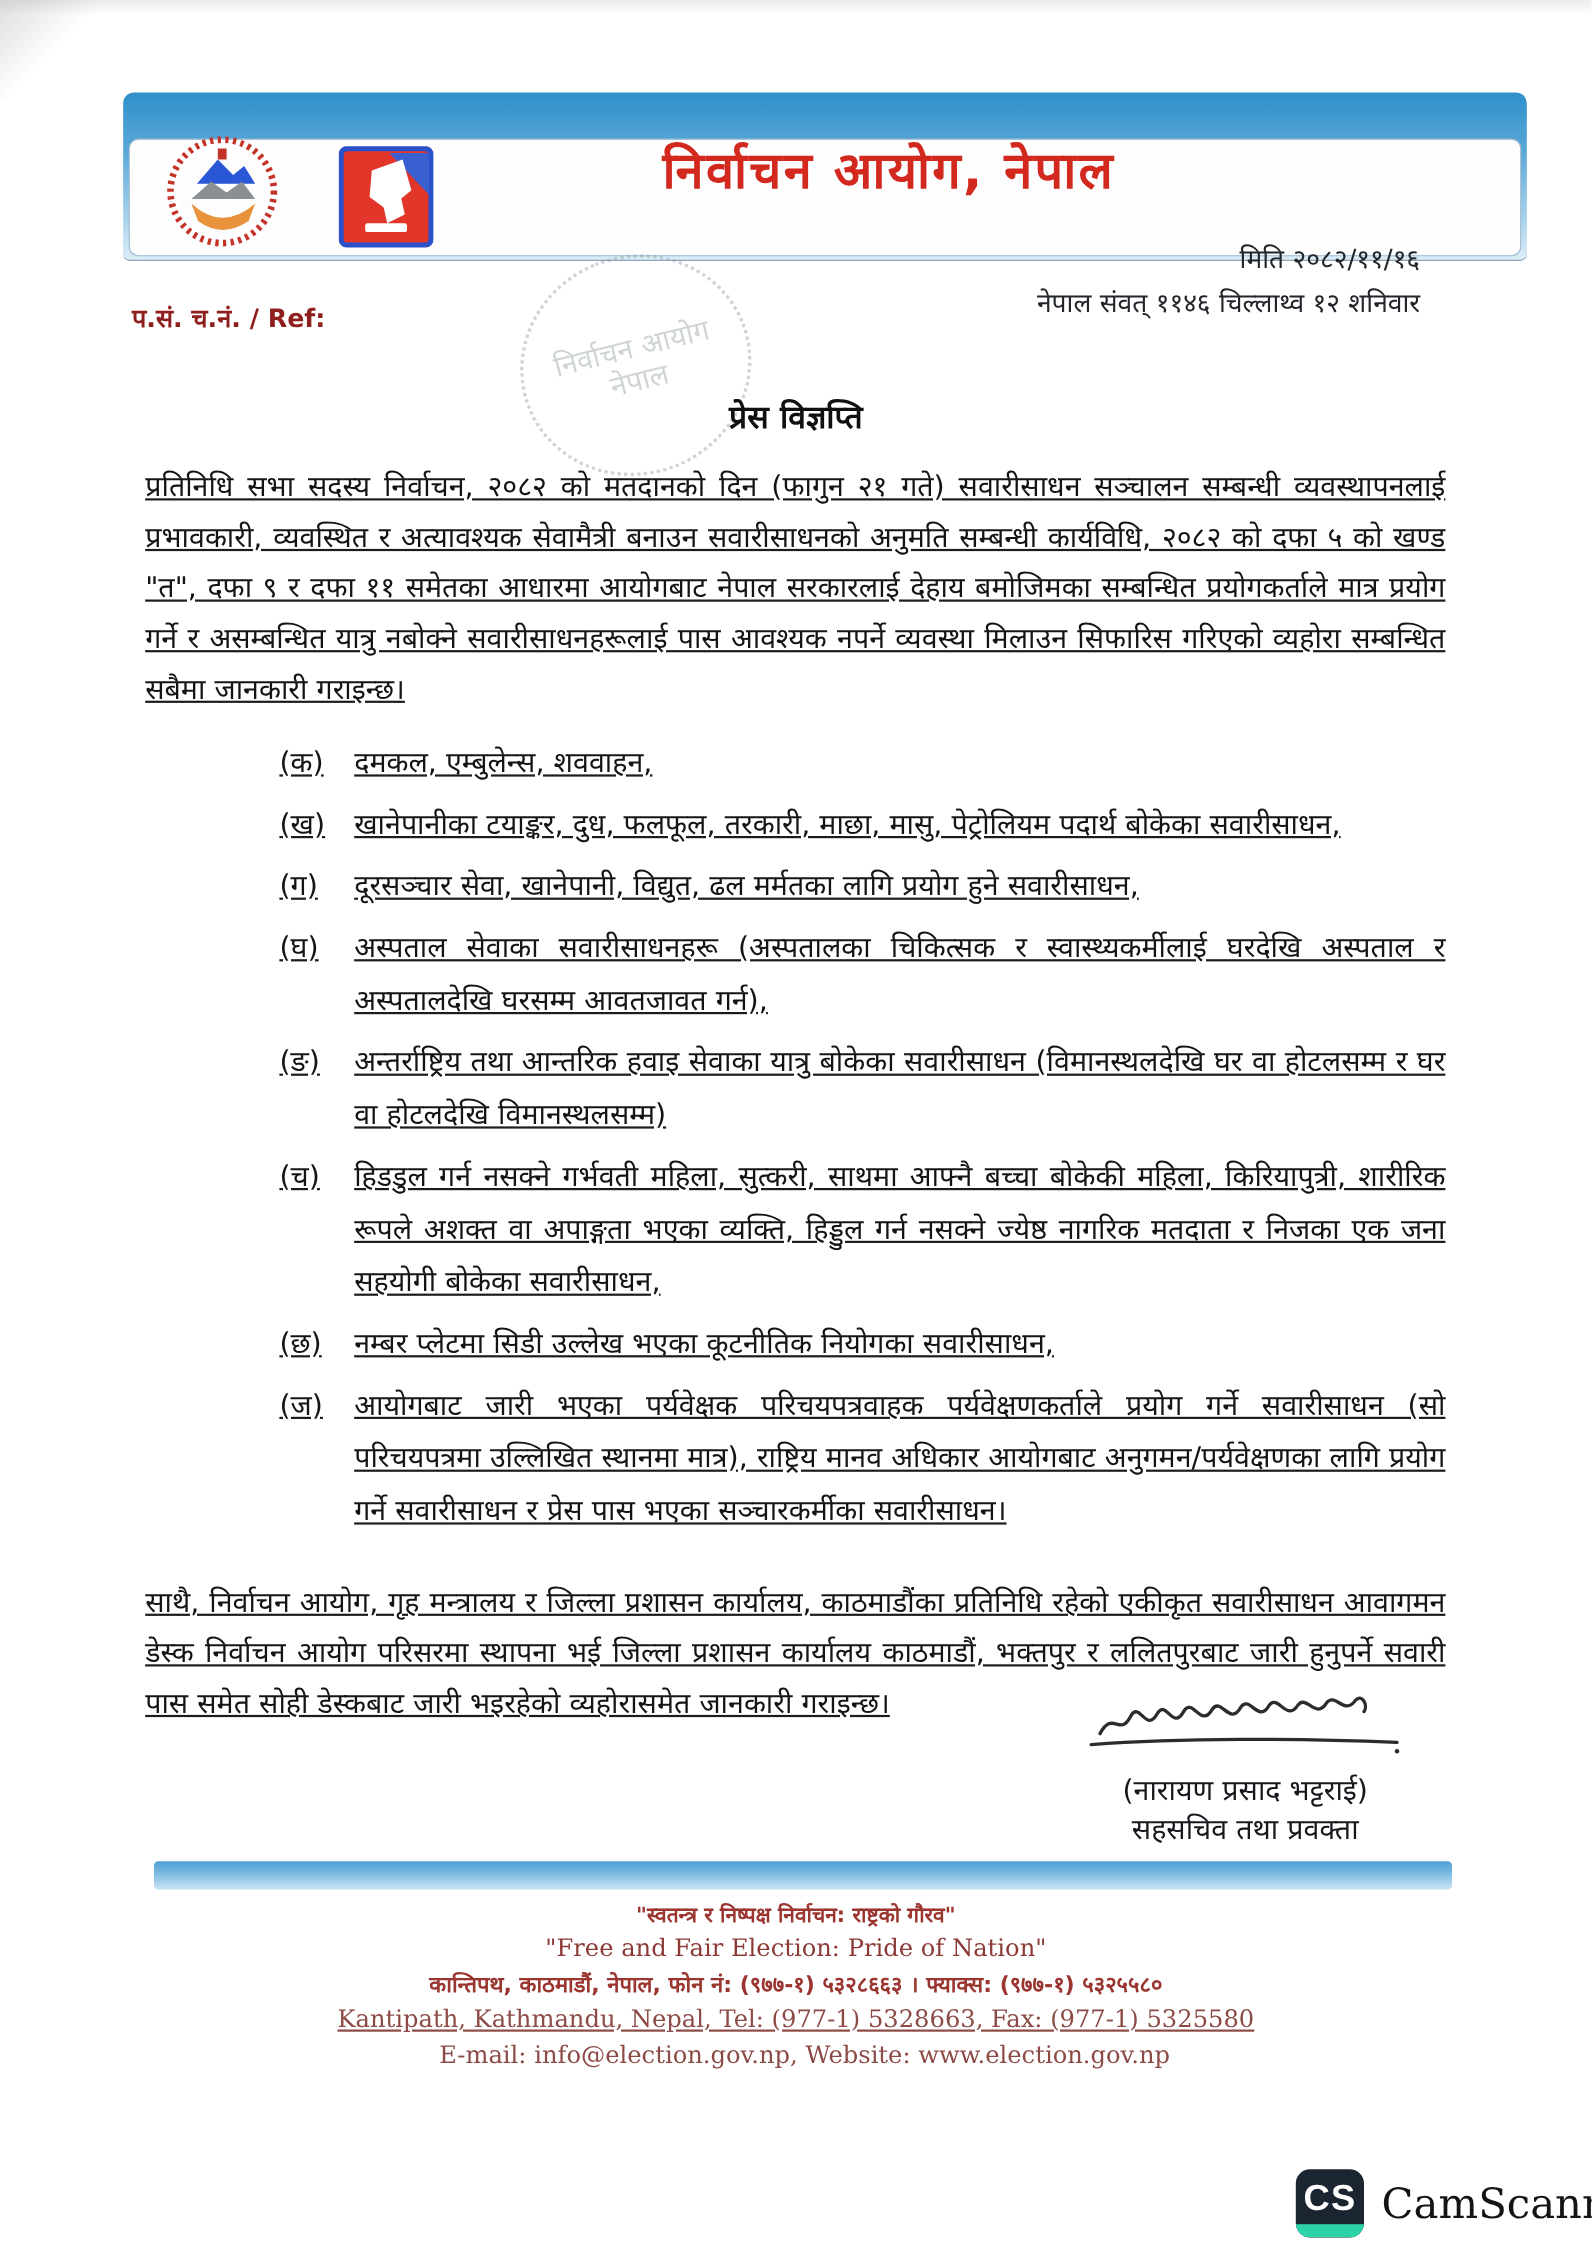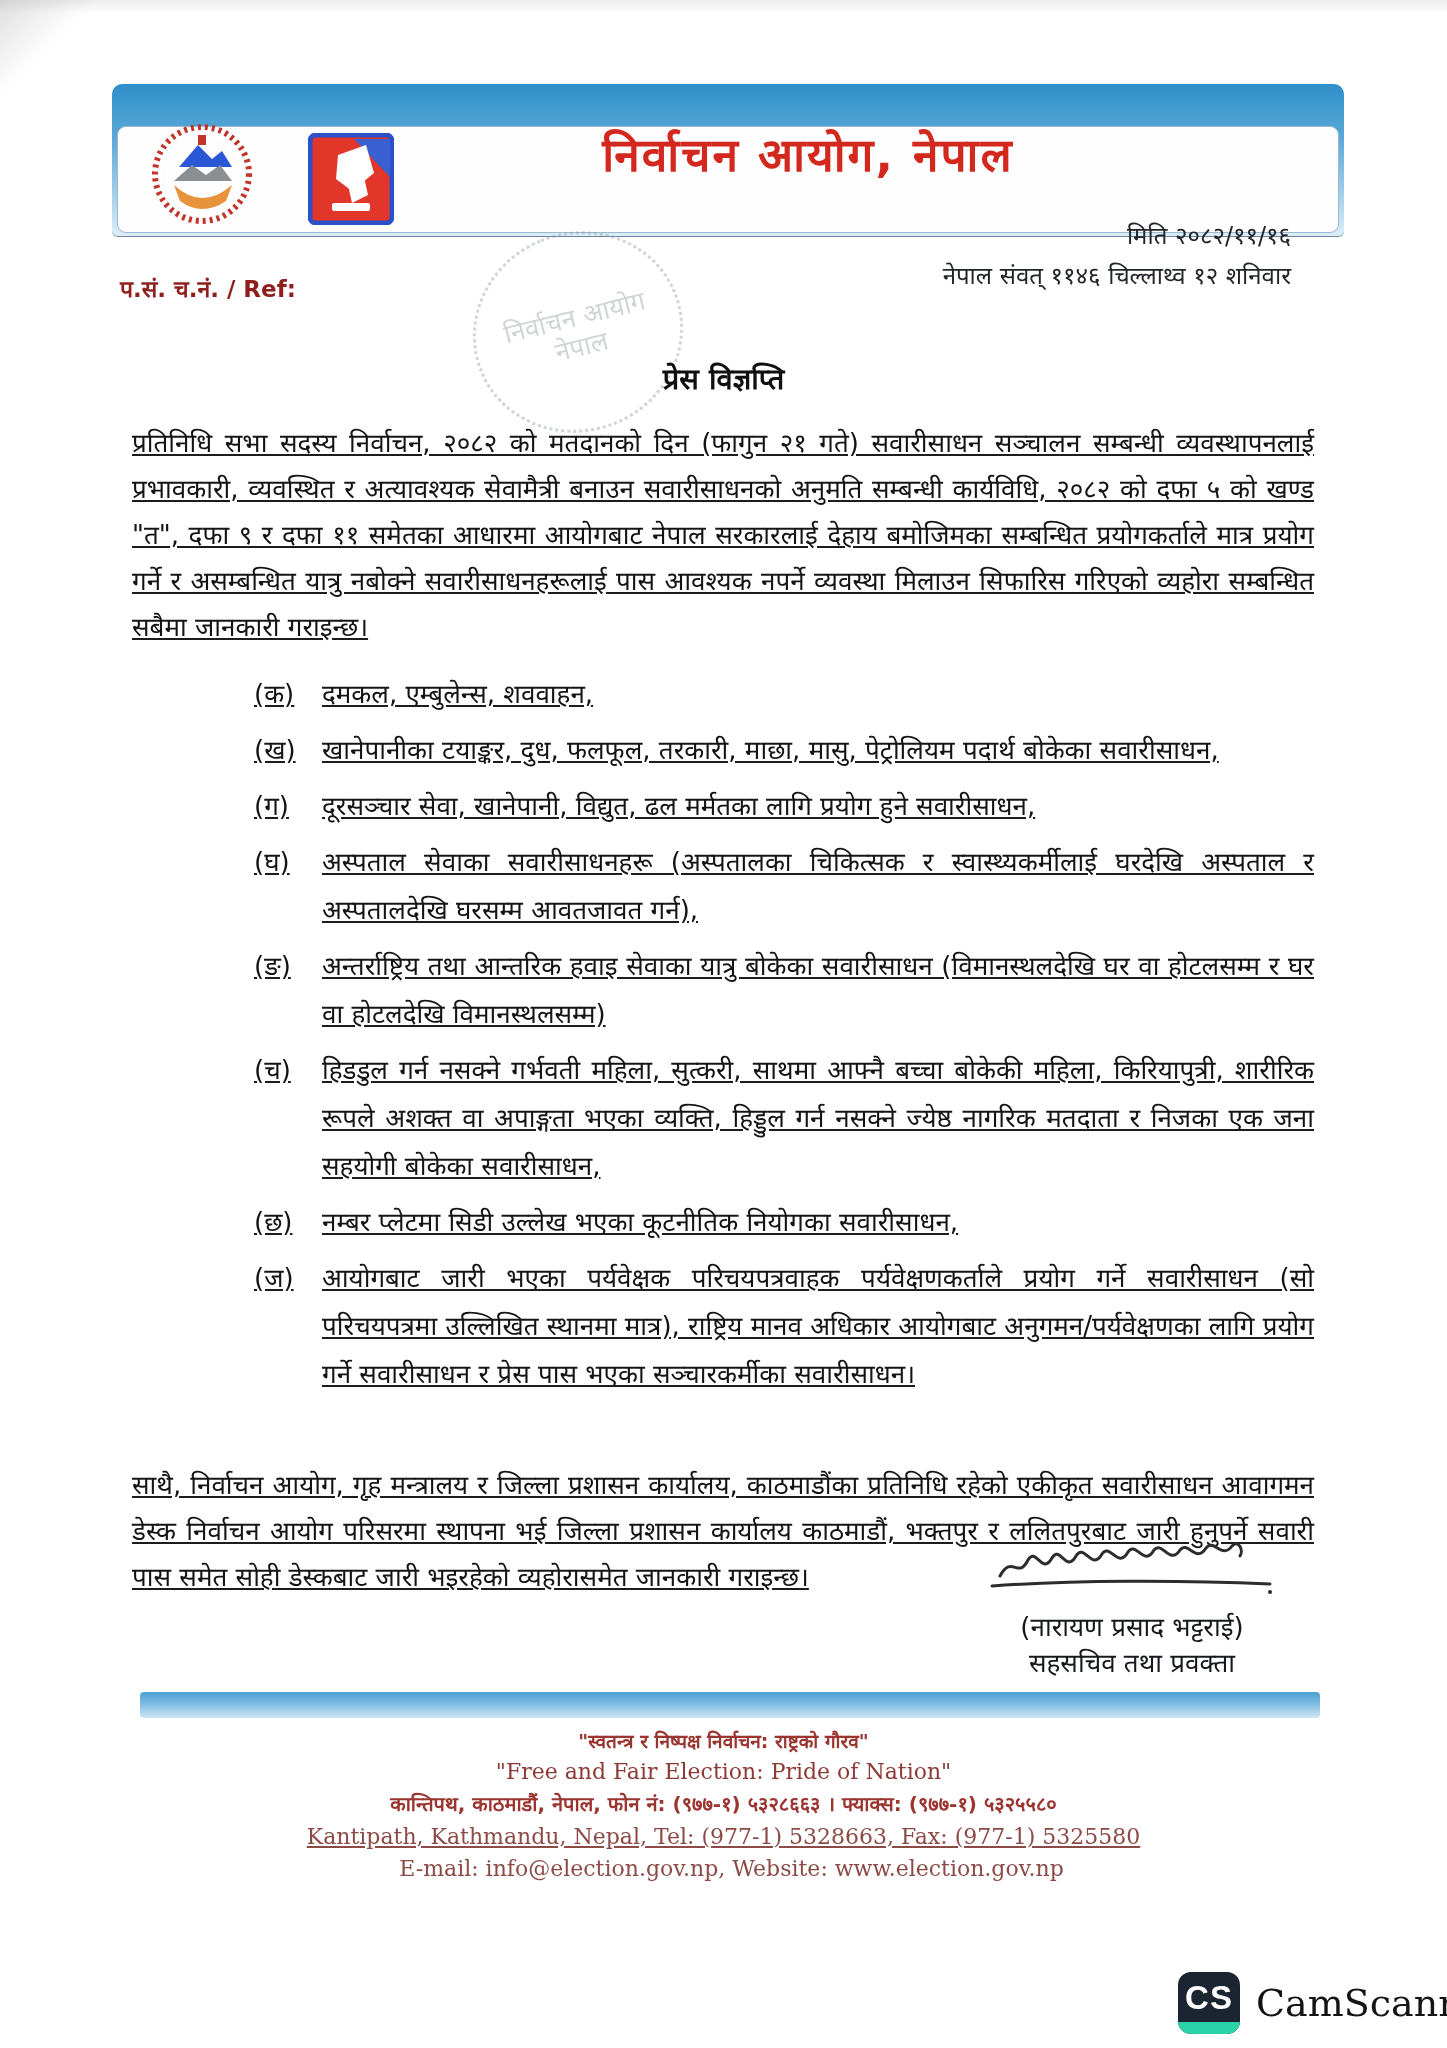--- a/index.html
+++ b/index.html
@@ -8,21 +8,21 @@
     font-family:"DejaVu Sans",sans-serif;color:#1c1c1c;overflow:hidden;
   }
   .page-edge{position:absolute;inset:0;pointer-events:none;
     background:
       linear-gradient(135deg,rgba(160,160,160,.35) 0,rgba(160,160,160,0) 70px) 0 0/120px 90px no-repeat,
       linear-gradient(180deg,rgba(180,180,180,.25),rgba(180,180,180,0) 14px);
   }
   
   .header-band{position:absolute;left:112px;top:84px;width:1232px;height:152px;
     background:linear-gradient(180deg,#2f8fca 0%,#5aa8d8 35%,#a8d2ec 75%,#dceef8 100%);
-    border-radius:10px 10px 6px 6px;box-shadow:0 1px 0 #6b87a0;}
+    border-radius:10px 10px 6px 6px;box-shadow:0 1px 0 #6b87a0;padding-left:44px;}
   .header-panel{position:absolute;left:5px;top:42px;right:5px;bottom:3px;
     background:#fefefe;border:1px solid #9db9cf;border-radius:9px;
     display:flex;align-items:center;}
   .emblem{position:absolute;left:28px;top:-12px;width:112px;height:118px;}
   .ballot{position:absolute;left:190px;top:6px;width:86px;height:92px;}
   .header-titles{position:absolute;left:300px;top:2px;width:780px;text-align:center;}
   .title-np{font-size:46px;font-weight:bold;color:#d2281e;letter-spacing:2px;line-height:52px;}
   .title-en{font-size:31px;font-weight:800;color:#e02319;letter-spacing:1px;line-height:38px;
     font-family:"Liberation Sans","DejaVu Sans",sans-serif;}
   
@@ -38,21 +38,21 @@
   .stamp-text{font-size:26px;color:#8f9aa2;text-align:center;line-height:30px;transform:rotate(8deg);}
   
   .subject{position:absolute;left:0;top:358px;width:1447px;text-align:center;
     font-size:29px;font-weight:bold;color:#101010;}
   .content{position:absolute;left:132px;top:420px;width:1182px;text-decoration:underline;}
   .para{font-size:26px;line-height:46px;text-align:justify;margin:0;color:#141414;}
   .list{margin:20px 0 0 122px;}
   .list-item{display:flex;margin-bottom:8px;}
   .list-label{width:68px;flex:0 0 68px;font-size:26px;line-height:48px;color:#141414;}
   .list-text{flex:1;font-size:26px;line-height:48px;text-align:justify;color:#141414;}
-  .para2{margin-top:64px;}
+  .para2{margin-top:36px;}
   
   .sig-block{position:absolute;right:150px;top:1536px;width:330px;text-align:center;}
   .sig-svg{display:block;margin:0 auto;}
   .sig-name{font-size:26px;color:#15181c;margin-top:8px;white-space:nowrap;}
   .sig-title{font-size:26px;color:#15181c;white-space:nowrap;}
   
   .footer-bar{position:absolute;left:140px;top:1692px;width:1180px;height:26px;
     background:linear-gradient(180deg,#4c9fd4 0%,#7fbce2 45%,#cfe7f5 100%);
     border-radius:4px;}
   .footer{position:absolute;left:0;top:1726px;width:1447px;text-align:center;}

